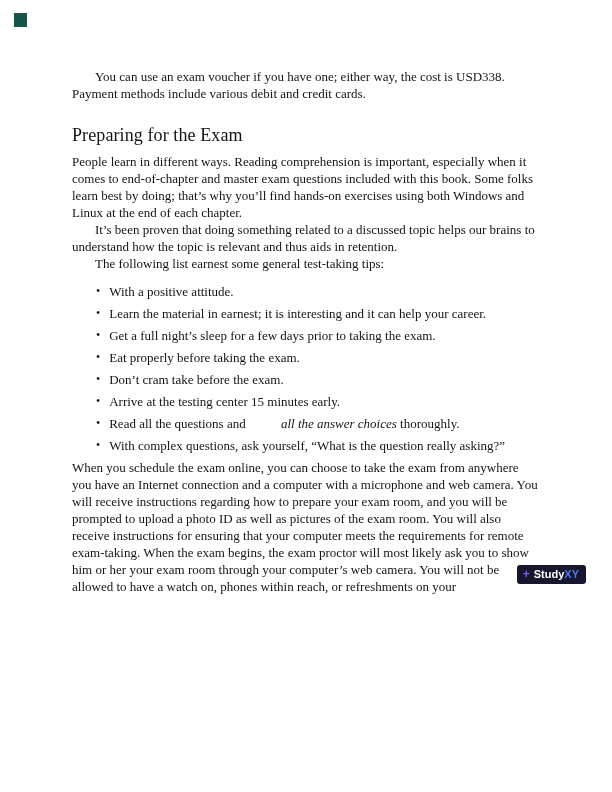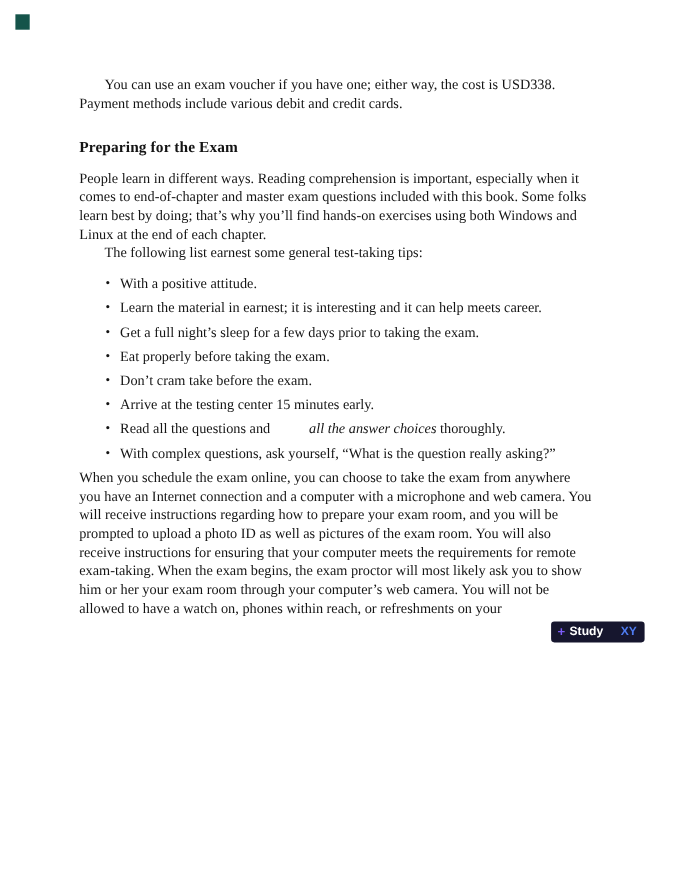--- a/index.html
+++ b/index.html
@@ -28,23 +28,23 @@
     top: 68px;
     width: 468px;
   }
   p.body {
     font-size: 13px;
     line-height: 17px;
     text-align: left;
   }
   p.indent { text-indent: 23px; }
   h2.section-heading {
-    font-size: 14px;
+    font-size: 18px;
     line-height: 22px;
-    font-weight: bold;
+    font-weight: normal;
     margin-top: 22px;
     margin-bottom: 7px;
     letter-spacing: 0.1px;
   }
   ul.tips {
     list-style: none;
     margin: 11px 0 4px 24px;
   }
   ul.tips li {
     display: flex;
@@ -71,46 +71,47 @@
     display: flex;
     align-items: center;
     gap: 4px;
     font-family: "Liberation Sans", sans-serif;
     font-size: 11px;
     font-weight: bold;
     line-height: 12px;
   }
   .brand-badge .plus { color: #7c5cf6; font-size: 12px; }
   .brand-badge .study { color: #ffffff; }
-  .brand-badge .xy { color: #4f7cf0; margin-left: 16px; }
+  .brand-badge .xy { color: #4f7cf0; }
 </style>
 </head>
 <body>
 
 <div class="page">
 
   <div class="corner-marker"></div>
 
   <div class="content">
 
     <p class="body indent">You can use an exam voucher if you have one; either way, the cost is USD338. Payment methods include various debit and credit cards.</p>
 
     <h2 class="section-heading">Preparing for the Exam</h2>
 
     <p class="body">People learn in different ways. Reading comprehension is important, especially when it comes to end-of-chapter and master exam questions included with this book. Some folks learn best by doing; that’s why you’ll find hands-on exercises using both Windows and Linux at the end of each chapter.</p>
+    <p class="body indent">It’s been proven that doing something related to a discussed topic helps our brains to understand how the topic is relevant and thus aids in retention.</p>
     <p class="body indent">The following list earnest some general test-taking tips:</p>
 
     <ul class="tips">
       <li>
         <span class="dot">•</span>
         <span class="btext">With a positive attitude.</span>
       </li>
       <li>
         <span class="dot">•</span>
-        <span class="btext">Learn the material in earnest; it is interesting and it can help meets career.</span>
+        <span class="btext">Learn the material in earnest; it is interesting and it can help your career.</span>
       </li>
       <li>
         <span class="dot">•</span>
         <span class="btext">Get a full night’s sleep for a few days prior to taking the exam.</span>
       </li>
       <li>
         <span class="dot">•</span>
         <span class="btext">Eat properly before taking the exam.</span>
       </li>
       <li>

